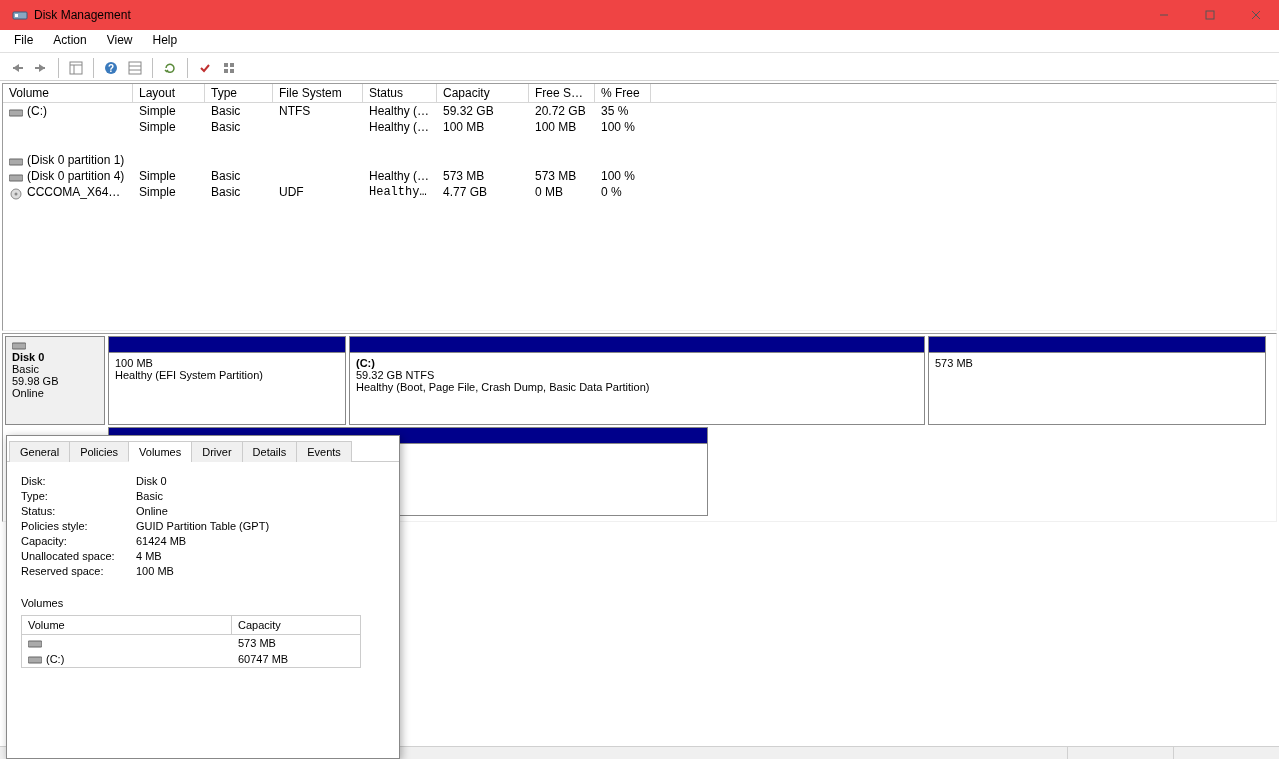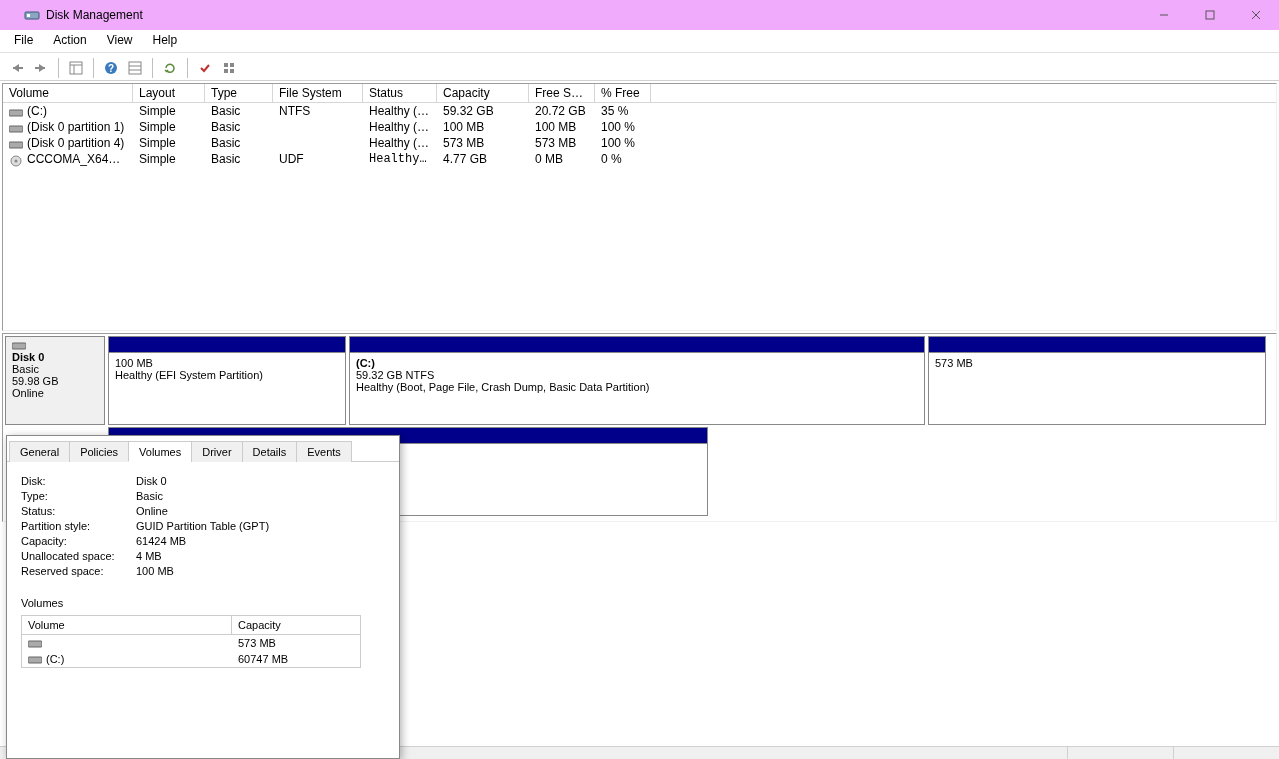--- a/index.html
+++ b/index.html
@@ -1,18 +1,18 @@
 <!DOCTYPE html>
 <html><head>
 <meta charset="utf-8">
 <style>
 * { box-sizing: border-box; margin: 0; padding: 0; }
 body { font-family: "Segoe UI", Tahoma, sans-serif; font-size: 12px; background: #fff; color: #000; width: 1279px; height: 759px; overflow: hidden; position: relative; }
 
-.titlebar { height: 30px; display: flex; align-items: center; padding-left: 24px; background: #f0abfc; }
+.titlebar { height: 30px; display: flex; align-items: center; padding-left: 12px; background: #ef4444; }
 .titlebar .app-icon { width: 16px; height: 16px; margin-right: 6px; display: inline-flex; align-items: center; justify-content: center; }
 .titlebar .title { font-size: 12px; }
 .win-controls { margin-left: auto; display: flex; }
 .win-controls div { width: 46px; height: 30px; display: flex; align-items: center; justify-content: center; color: #333; }
 .win-controls div svg { stroke: #555; }
 
 .menubar { height: 20px; display: flex; align-items: center; padding-left: 6px; gap: 4px; }
 .menubar span { padding: 2px 8px; cursor: default; }
 
 .menu-divider { height: 1px; background: #e0e0e0; margin: 2px 0; }
@@ -189,21 +189,21 @@
               </svg></span>(C:)</div>
           <div class="cell" style="width: 72px;">Simple</div>
           <div class="cell" style="width: 68px;">Basic</div>
           <div class="cell" style="width: 90px;">NTFS</div>
           <div class="cell" style="width: 74px;">Healthy (B...</div>
           <div class="cell" style="width: 92px;">59.32 GB</div>
           <div class="cell" style="width: 66px;">20.72 GB</div>
           <div class="cell" style="width: 56px;">35 %</div>
         </div>
         <div class="list-row">
-          <div class="cell" style="width: 130px;"><span class="vol-icon"><svg width="14" height="10">
+          <div class="cell" style="width: 130px; margin-top: 33px;"><span class="vol-icon"><svg width="14" height="10">
                 <rect x="0" y="2" width="14" height="6" rx="1" fill="#aaa" stroke="#666"></rect>
               </svg></span>(Disk 0 partition 1)</div>
           <div class="cell" style="width: 72px;">Simple</div>
           <div class="cell" style="width: 68px;">Basic</div>
           <div class="cell" style="width: 90px;"></div>
           <div class="cell" style="width: 74px;">Healthy (E...</div>
           <div class="cell" style="width: 92px;">100 MB</div>
           <div class="cell" style="width: 66px;">100 MB</div>
           <div class="cell" style="width: 56px;">100 %</div>
         </div>
@@ -305,21 +305,21 @@
       </div>
     <div class="info-row">
         <span class="lbl">Type:</span>
         <span>Basic</span>
       </div>
     <div class="info-row">
         <span class="lbl">Status:</span>
         <span>Online</span>
       </div>
     <div class="info-row">
-        <span class="lbl">Partition style:</span>
+        <span class="lbl">Policies style:</span>
         <span>GUID Partition Table (GPT)</span>
       </div>
     <div class="info-row">
         <span class="lbl">Capacity:</span>
         <span>61424 MB</span>
       </div>
     <div class="info-row">
         <span class="lbl">Unallocated space:</span>
         <span>4 MB</span>
       </div>

